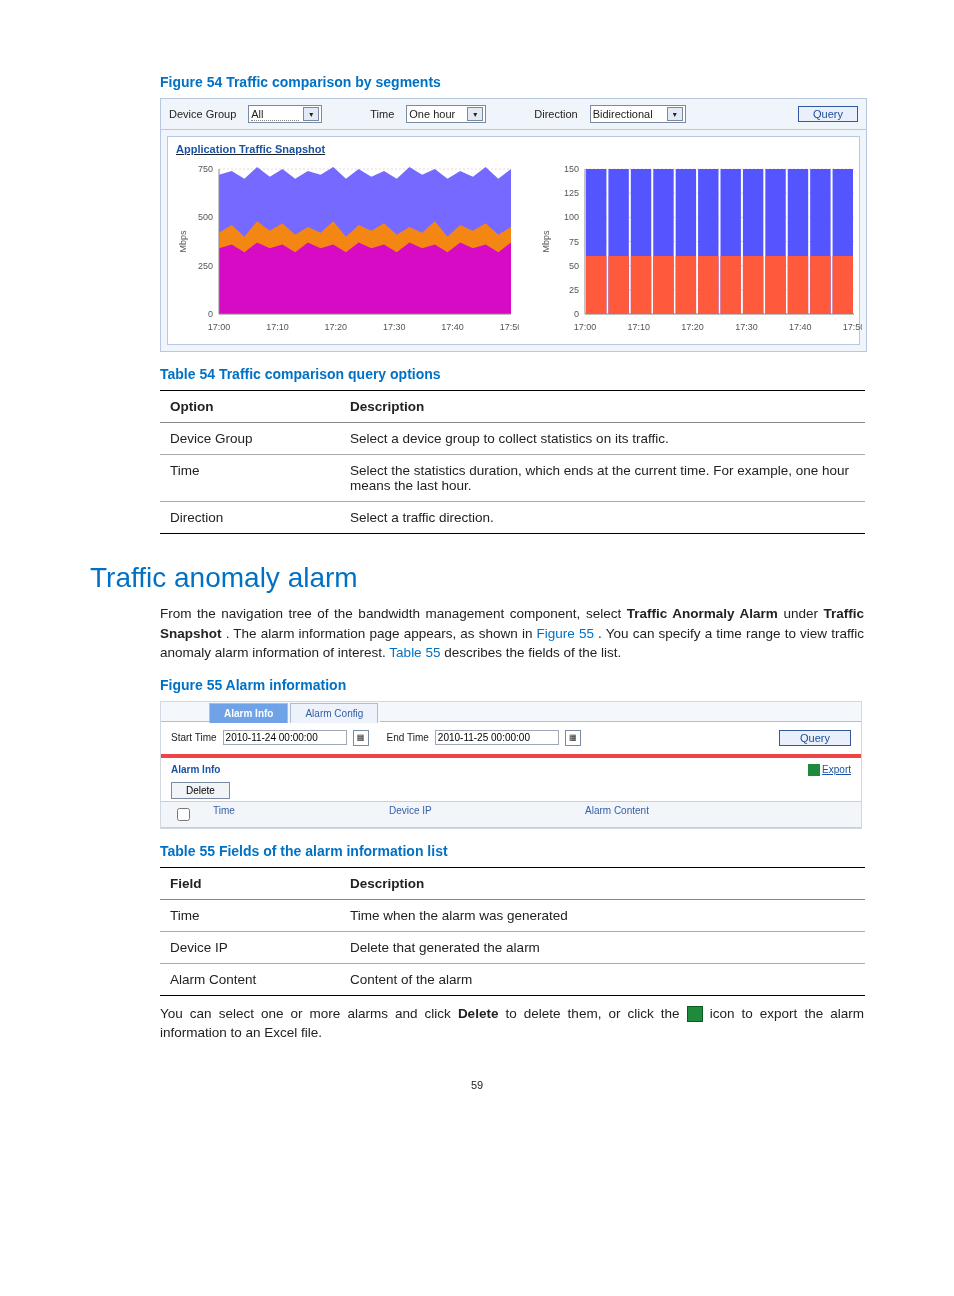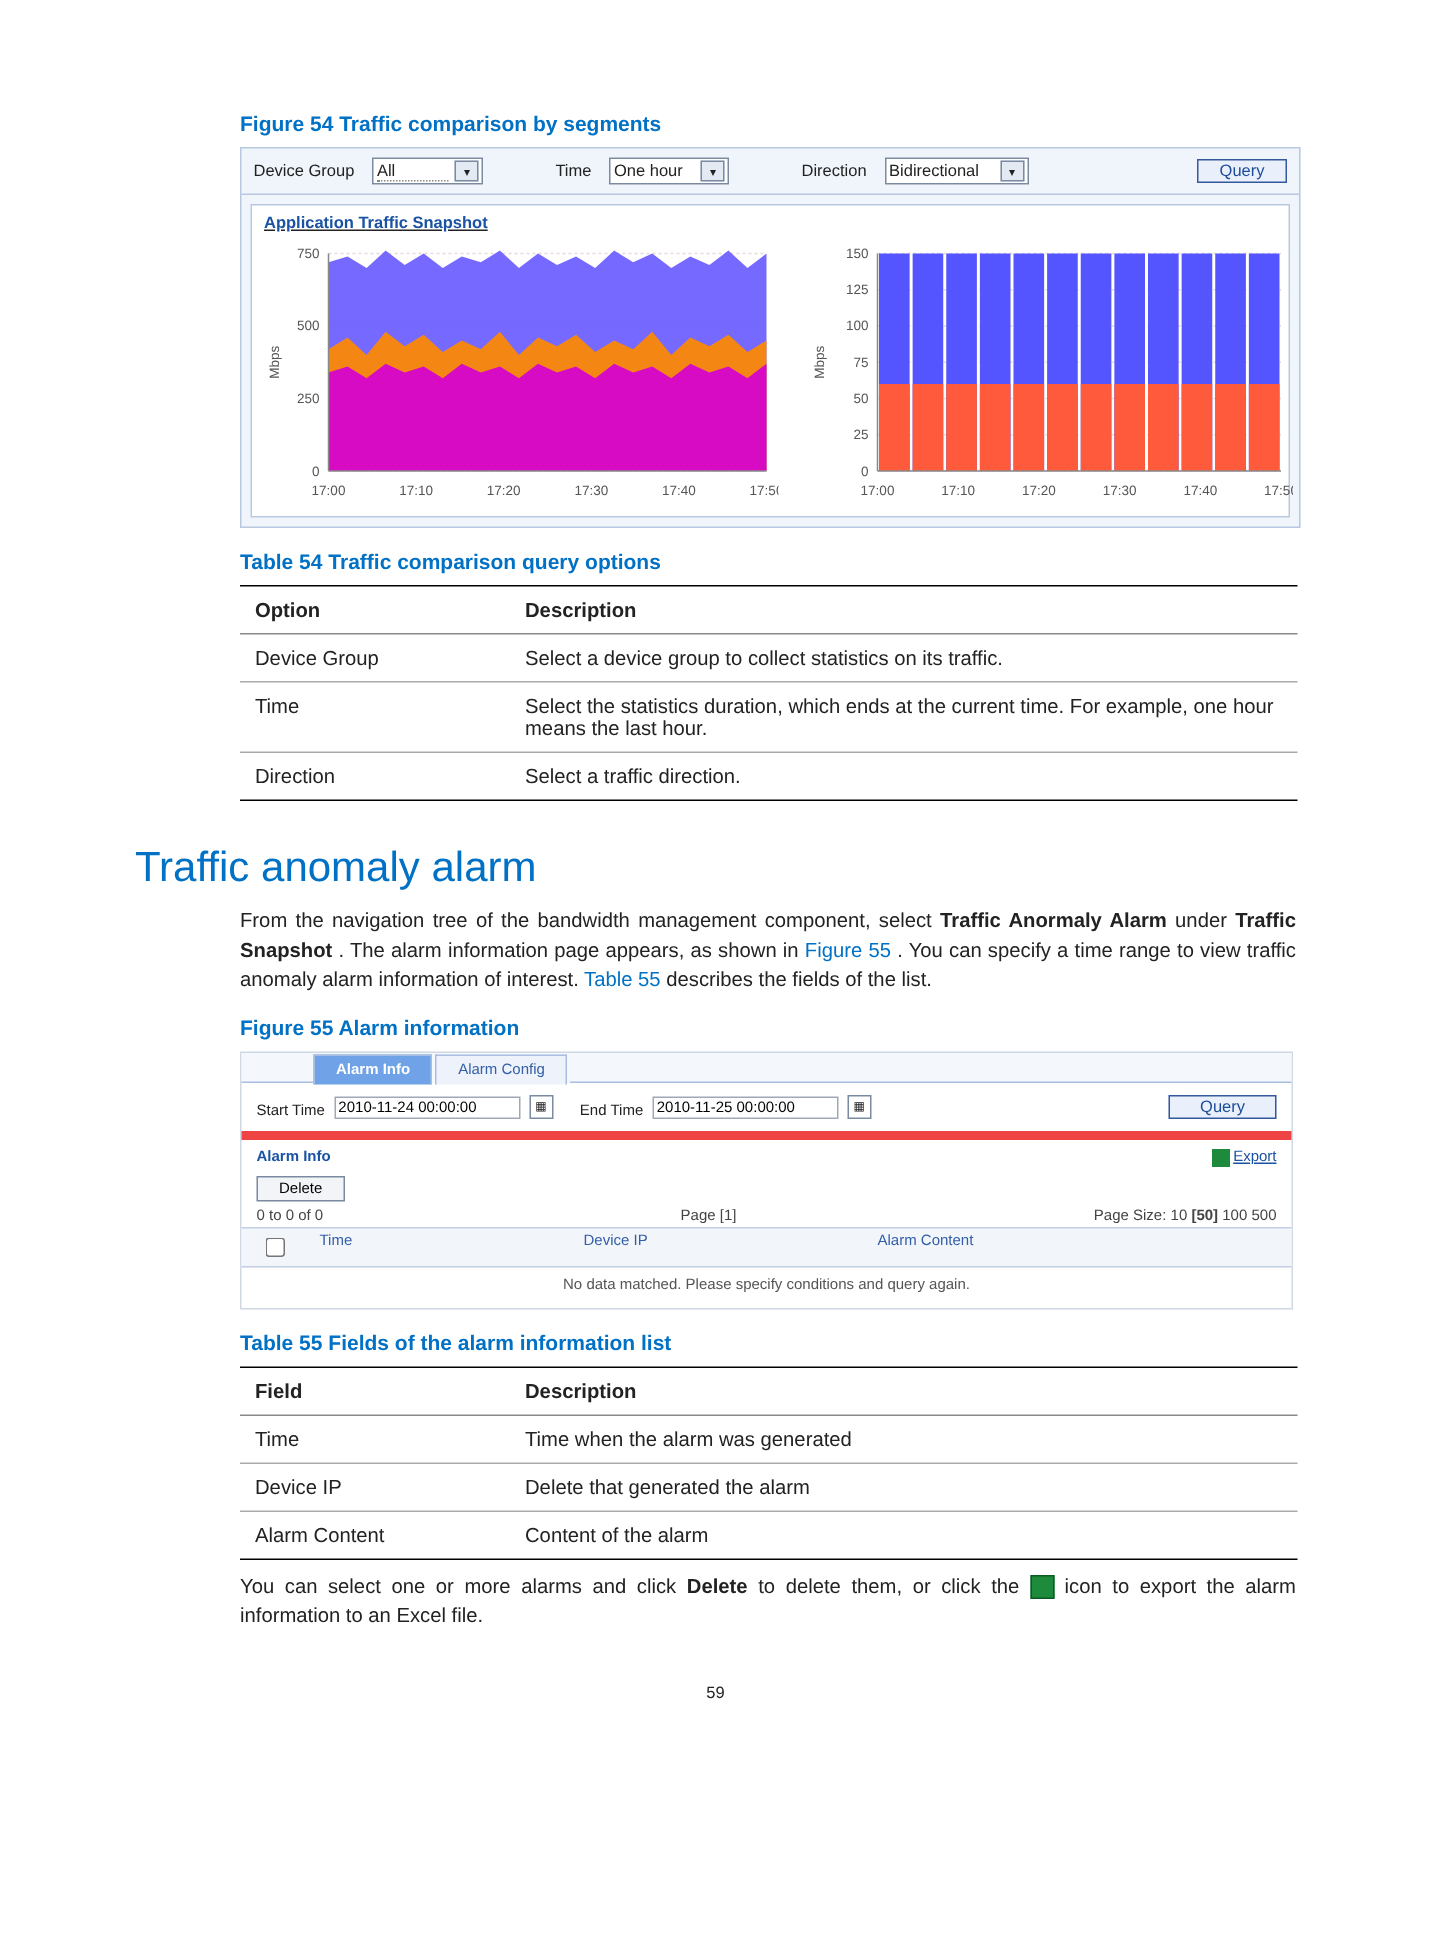--- a/index.html
+++ b/index.html
@@ -135,24 +135,24 @@
     cursor: pointer;
   }
   .fig55-tab.active {
     background: #6fa2e6;
     color: #fff;
     font-weight: bold;
   }
   .fig55-tabs-spacer { flex: 1; border-bottom: 1px solid #a8bde0; }
   .fig55-filter {
     display: flex;
-    align-items: flex-end;
+    align-items: center;
     gap: 6px;
     padding: 8px 10px;
-    border-bottom: 6px solid #ef4444;
+    border-bottom: 4px solid #ef4444;
   }
   .txt-in {
     border: 1px solid #a0a8b6;
     font-size: 10px;
     padding: 1px 2px;
     width: 118px;
   }
   .cal-icon {
     width: 14px; height: 14px;
     border: 1px solid #7a8aa0;
@@ -392,34 +392,26 @@
   <div class="fig55-section-hdr">
     <span>Alarm Info</span>
     <span class="export-link">
       <span class="excel-icon"></span>
       <span>Export</span>
     </span>
   </div>
   <div class="fig55-toolbar2">
     <button class="del-btn">Delete</button>
   </div>
-  <div class="fig55-pager">
-    <span>0 to 0 of 0</span>
-    <span class="mid">Page [1]</span>
-    <span>
-      <span>Page Size: 10 </span><b>[50]</b><span> 100 500</span>
-    </span>
-  </div>
   <div class="fig55-grid-hdr">
     <div class="col-cb"><input type="checkbox" style=""></div>
     <div class="col-time">Time</div>
     <div class="col-ip">Device IP</div>
     <div class="col-content">Alarm Content</div>
   </div>
-  <div class="fig55-empty">No data matched. Please specify conditions and query again.</div>
 </div>
 
 <div class="tbl-caption">Table 55 Fields of the alarm information list</div>
 <table class="doc">
   <thead>
       <tr>
     <th style="width:160px">Field</th>
     <th>Description</th>
   </tr>
     </thead>

